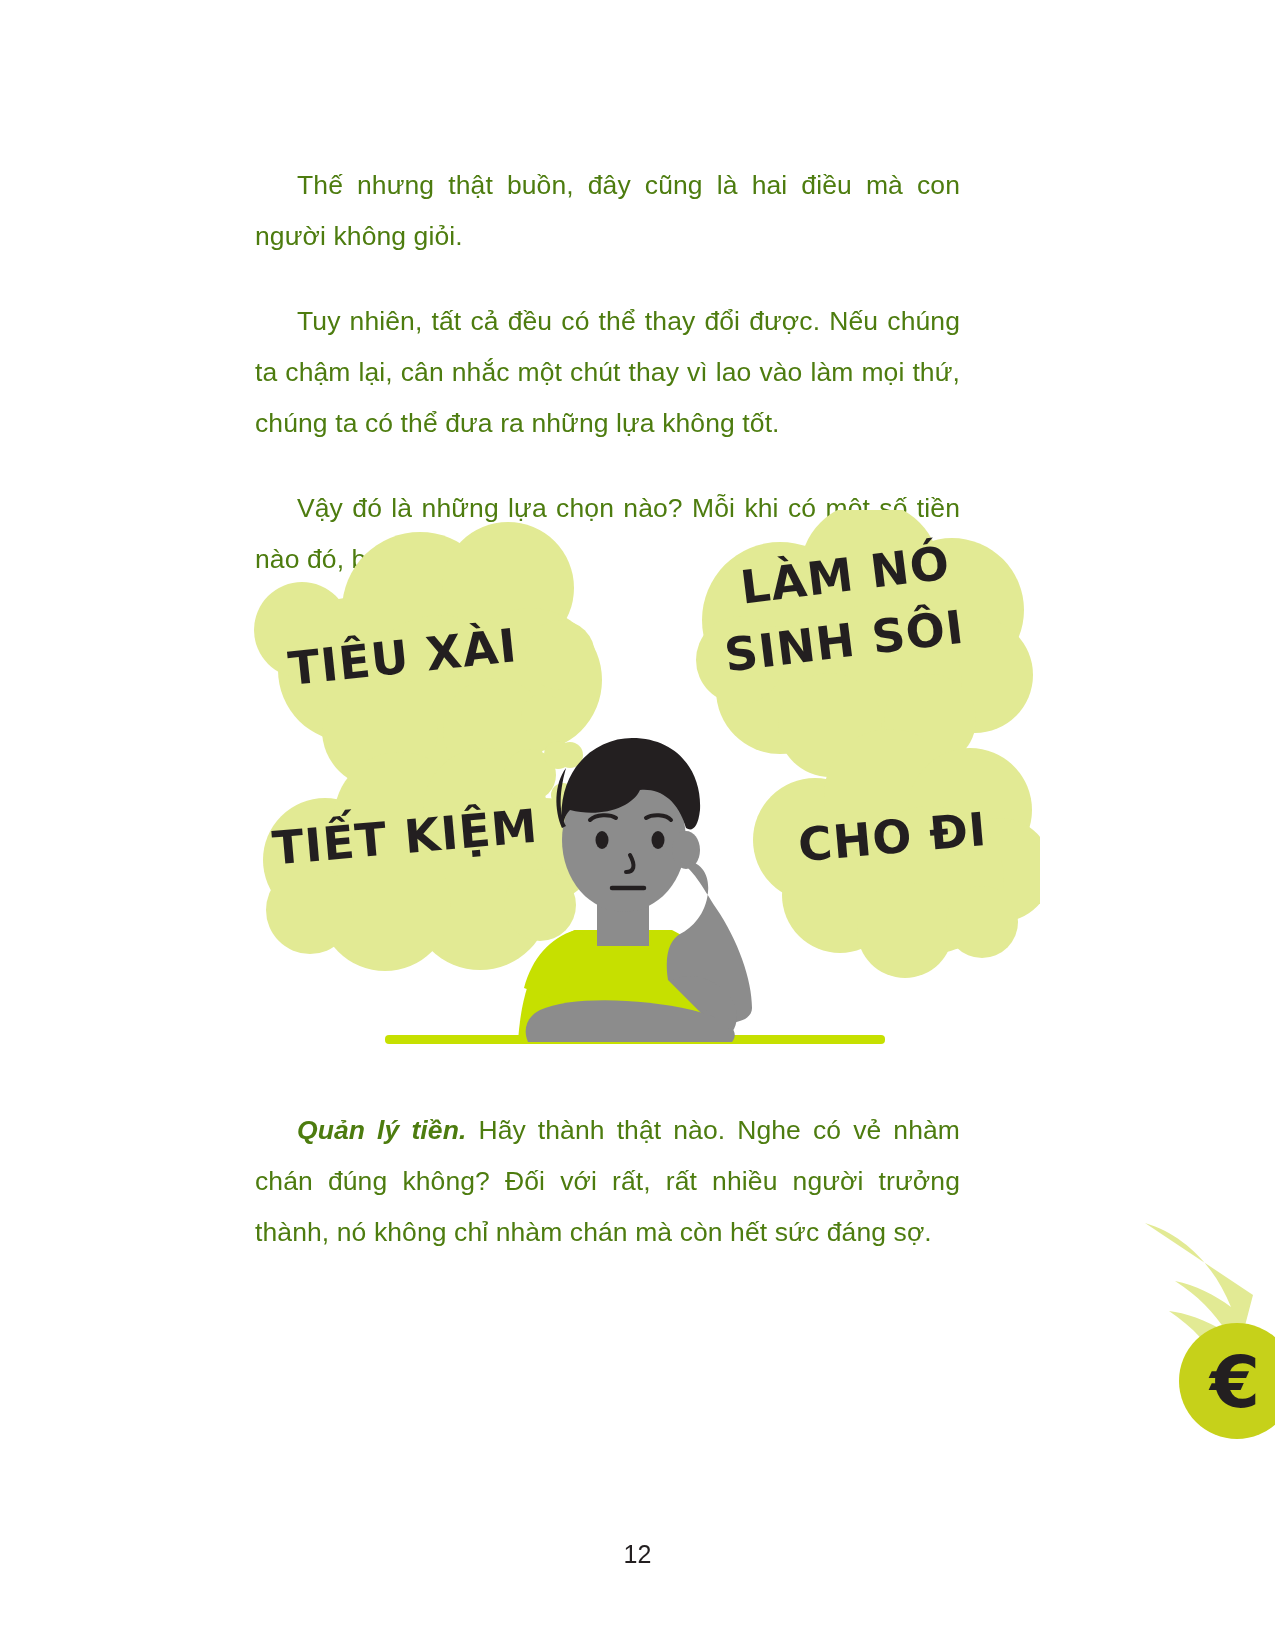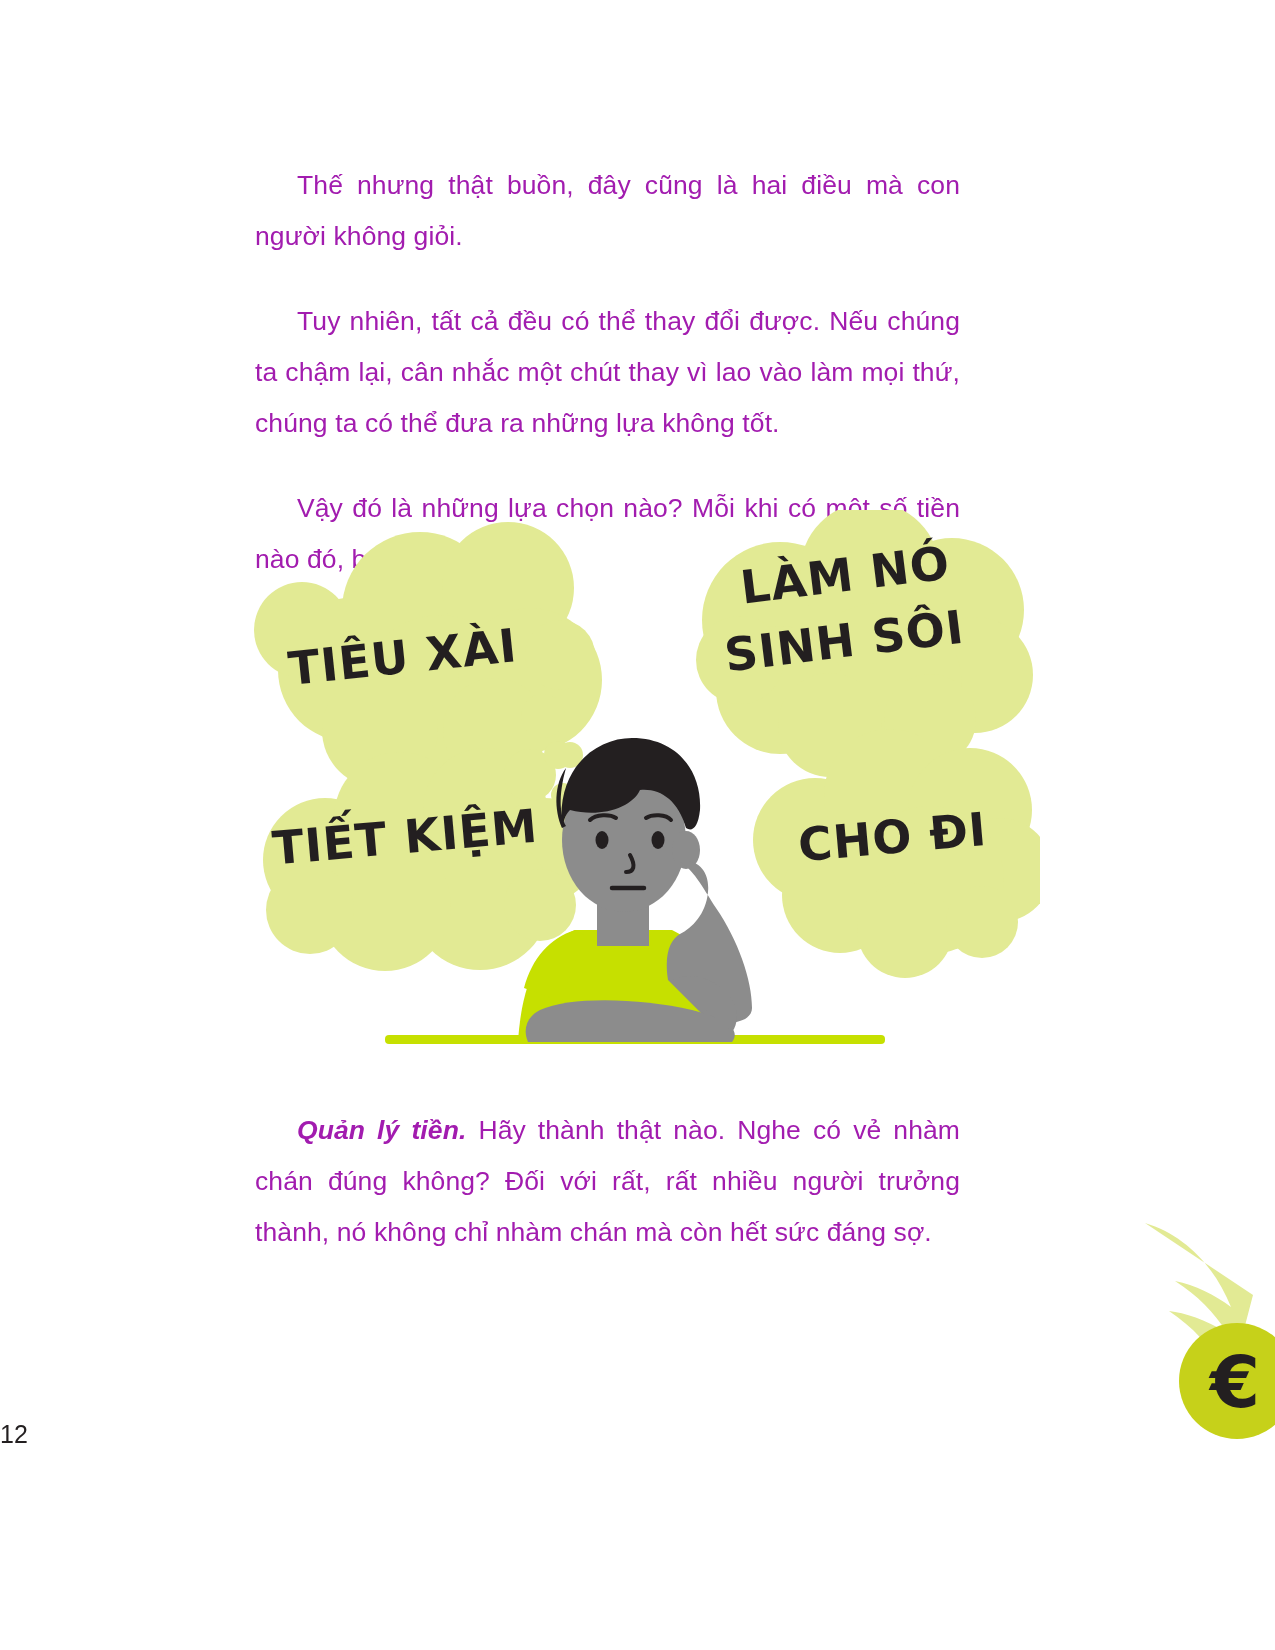--- a/index.html
+++ b/index.html
@@ -21,21 +21,21 @@
     left: 255px;
     top: 160px;
     width: 705px;
   }
   p.body {
     margin: 0 0 34px 0;
     font-size: 26.5px;
     line-height: 51px;
     text-align: justify;
     text-indent: 42px;
-    color: #a21caf;
+    color: #4d7c0f;
     letter-spacing: 0.1px;
   }
   p.body:last-child { margin-bottom: 0; }
   b.strong { font-weight: bold; }
   i.strong-i { font-weight: bold; font-style: italic; }
 
   
   .illustration {
     position: absolute;
     left: 240px;
@@ -50,22 +50,22 @@
     color: #231f20;
     white-space: nowrap;
     letter-spacing: 1px;
   }
 
   
   .page-number {
     position: absolute;
     left: 0;
     right: 0;
-    top: 1420px;
-    text-align: left;
+    top: 1540px;
+    text-align: center;
     font-size: 25px;
     color: #231f20;
   }
 
   
   .corner-coin {
     position: absolute;
     right: 0px;
     top: 1215px;
     width: 130px;

